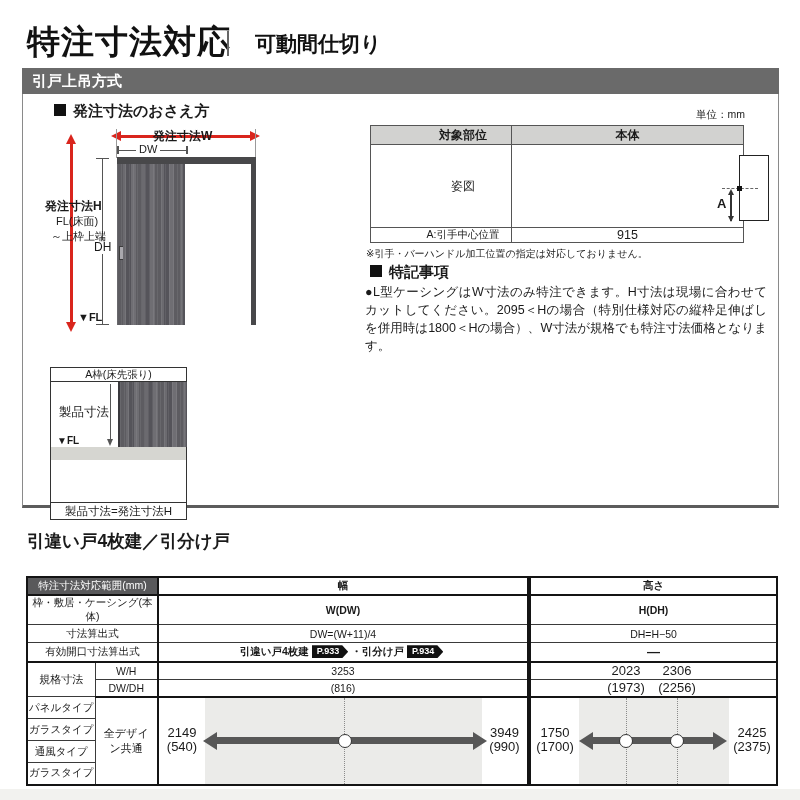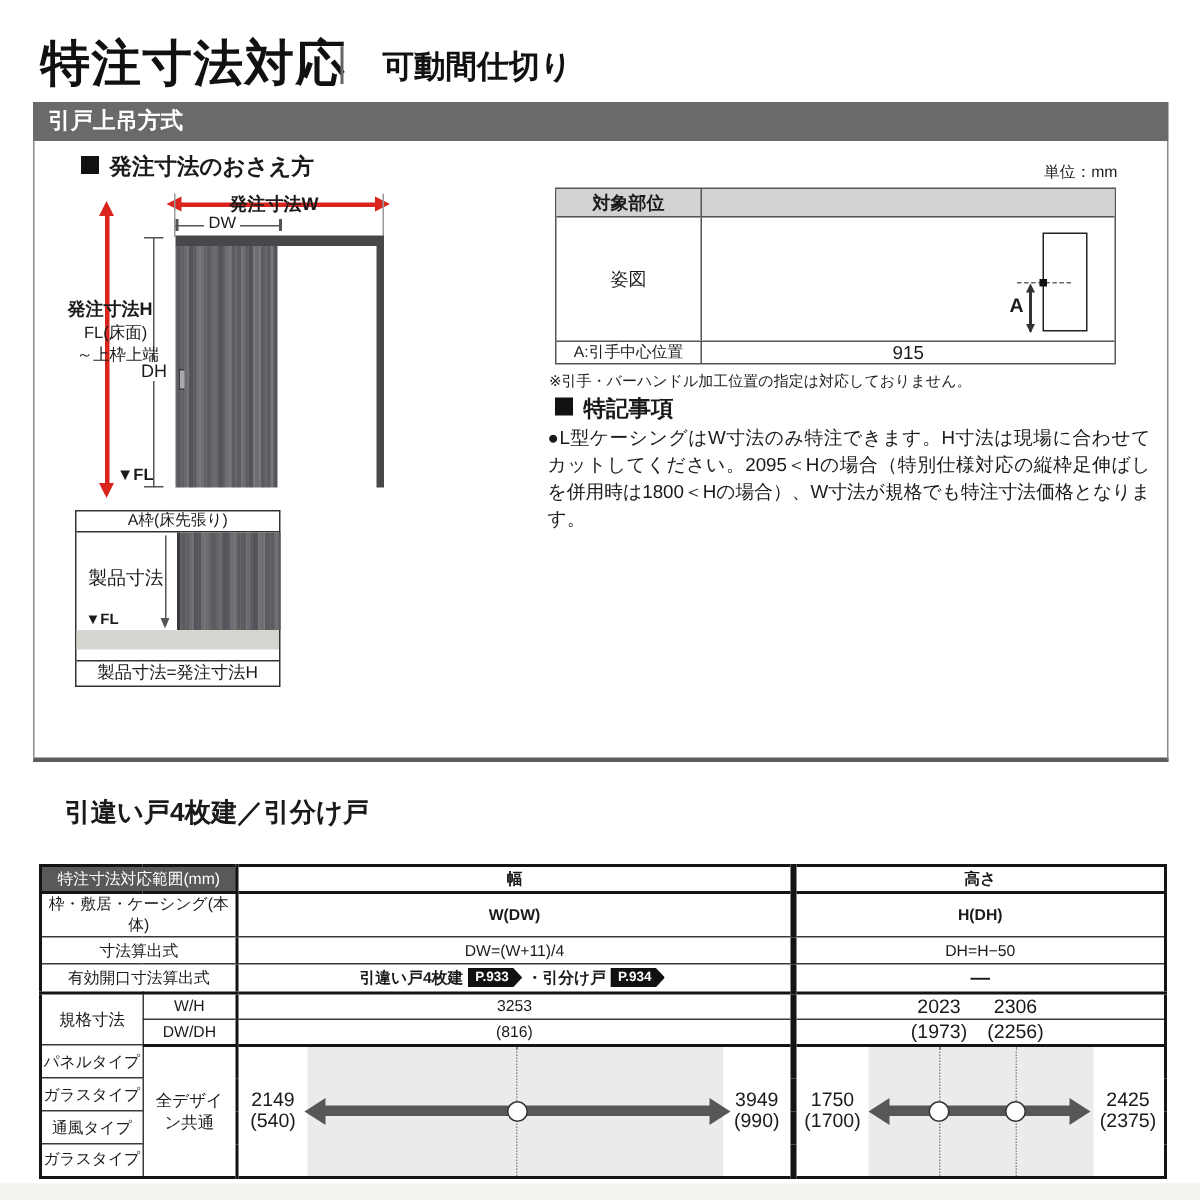--- a/index.html
+++ b/index.html
@@ -27,41 +27,41 @@
   .w-label { font-size:12px; font-weight:bold; z-index:3; }
   .thinline { background:#555; }
   .dimtext { font-size:11px; background:#fff; padding:0 3px; }
   .wood { background:
       repeating-linear-gradient(90deg, rgba(255,255,255,.07) 0 1px, rgba(0,0,0,0) 1px 4px),
       repeating-linear-gradient(90deg, #5d5c61 0 6px, #6b6a6f 6px 9px, #55545a 9px 14px, #6f6e73 14px 19px);
   }
   .frame-dark { background:#48484a; }
 
   
-  .prod-box { left:50px; top:340px; width:137px; height:118px; border:1px solid #333; background:#fff; }
+  .prod-box { left:50px; top:367px; width:137px; height:153px; border:1px solid #333; background:#fff; }
   .prod-head { height:14px; line-height:13px; text-align:center; font-size:10.5px; border-bottom:1px solid #333; }
   .prod-body { position:relative; height:65px; }
   .prod-floor { height:13px; background:linear-gradient(#c8c8c3 0 30%, #ececе8 30% 55%, #ebebe7 55% 60%, #d2d2cd 60% 100%); background-color:#d6d6d1; }
   .prod-foot { position:absolute; bottom:0; left:0; width:100%; height:17px; border-top:1px solid #333;
                text-align:center; font-size:11.5px; line-height:16px; }
 
   
   .proc-table { left:370px; top:125px; width:374px; height:118px; border:1px solid #555; background:#fff; }
   .proc-row { display:flex; }
   .proc-head { height:19px; background:#d2d2d0; border-bottom:1px solid #555; font-weight:bold; font-size:12px; }
-  .proc-c1 { width:97px; border-right:1px solid #555; display:flex; align-items:center; justify-content:center; }
+  .proc-c1 { width:97px; border-right:1px solid #555; display:flex; align-items:center; justify-content:center;margin-left:44px; }
   .proc-c2 { flex:1; display:flex; align-items:center; justify-content:center; position:relative; }
   .proc-body { height:82px; }
   .proc-foot { height:15px; border-top:1px solid #555; font-size:10.5px;text-align:center; }
   .note { font-size:10px; color:#222; }
 
   .remarks-body { left:365px; top:283px; width:402px; font-size:12.5px; line-height:1.45; text-align:justify; }
 
   
-  .spec-title { left:27px; top:529px; font-size:17.5px; font-weight:bold;margin-left:16px; }
+  .spec-title { left:27px; top:529px; font-size:17.5px; font-weight:bold; }
   table.spec { position:absolute; left:26px; top:576px; width:750px; border-collapse:collapse; table-layout:fixed; }
   table.spec td { border:1px solid #3a3a3a; text-align:center; vertical-align:middle; font-size:10.5px; padding:0; overflow:hidden; }
   table.spec { border:2px solid #141414; }
   tr.r1 td { border-bottom:2px solid #141414;text-align:center; }
   tr.r4 td { border-bottom:2px solid #141414; }
   tr.r6 td { border-bottom:2px solid #141414; }
   td.thickL { border-left:2px solid #141414 !important; }
   td.divL { border-left:4px solid #141414 !important; }
   td.dark { background:#59595b; color:#fff; font-size:11.5px; }
   .wh-big { font-size:19px; font-weight:bold; }
@@ -147,20 +147,21 @@
   </div>
 
   <div class="abs h2" style="left:370px; top:102px;margin-top:36px;">
     <span class="sq"></span><span>特注寸法時の加工位置</span>
   </div>
   <div class="abs" style="left:650px; top:108px; width:95px; text-align:right; font-size:10.5px;">単位：mm</div>
 
   <div class="abs proc-table">
     <div class="proc-row proc-head">
       <div class="proc-c1">対象部位</div>
+      <div class="proc-c2">本体</div>
     </div>
     <div class="proc-row proc-body">
       <div class="proc-c1" style="font-size:12px;">姿図</div>
       <div class="proc-c2">
         <div style="position:absolute; left:227px; top:10px; width:30px; height:66px; border:1.5px solid #222; background:#fff;"></div>
         <div style="position:absolute; left:210px; top:43px; width:36px; border-top:1.5px dashed #666;"></div>
         <div style="position:absolute; left:225px; top:41px; width:5px; height:5px; background:#111;"></div>
         <div style="position:absolute; left:218px; top:46px; width:1.5px; height:30px; background:#333;"></div>
         <div class="tri" style="position:absolute; left:216px; top:44px; border-left:3px solid transparent; border-right:3px solid transparent; border-bottom:6px solid #333;"></div>
         <div class="tri" style="position:absolute; left:216px; top:71px; border-left:3px solid transparent; border-right:3px solid transparent; border-top:6px solid #333;"></div>

